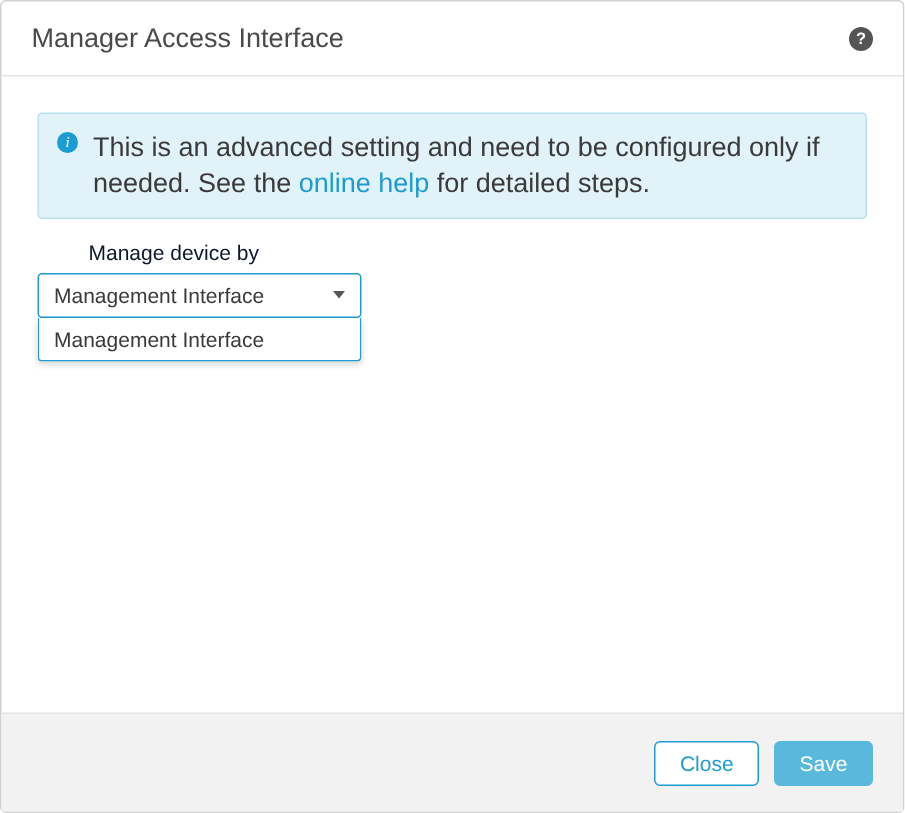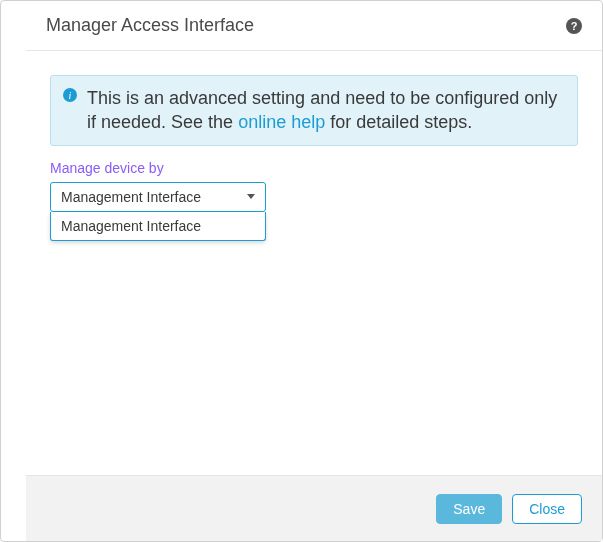--- a/index.html
+++ b/index.html
@@ -15,21 +15,20 @@
       overflow: hidden;
     }
     .modal {
       width: 603px;
       height: 542px;
       border: 1px solid #d0d0d0;
       border-radius: 4px;
       display: flex;
       flex-direction: column;
       background: #fff;
-      padding-left: 25px;
     }
     .modal-header {
       display: flex;
       align-items: center;
       justify-content: space-between;
       padding: 14px 20px;
       border-bottom: 1px solid #e6e6e6;
     }
     .modal-title {
       font-size: 18px;
@@ -83,23 +82,24 @@
       font-size: 18px;
       color: #3a3a3a;
       line-height: 1.35;
     }
     .info-text .link {
       color: #1d9cd3;
       cursor: pointer;
     }
     .field-label {
       font-size: 14px;
-      color: #8b5cf6;
+      color: #0f172a;
       margin-bottom: 6px;
       display: block;
+      margin-left: 34px;
     }
     .select-wrap {
       position: relative;
       width: 216px;
     }
     .select {
       width: 100%;
       height: 30px;
       border: 1px solid #1d9cd3;
       border-radius: 3px;
@@ -199,17 +199,17 @@
         <span class="caret"></span>
       </div>
       <div class="dropdown">
         <div class="option">Management Interface</div>
       </div>
     </div>
 
   </div>
 
   <div class="modal-footer">
+    <div class="btn btn-close">Close</div>
     <div class="btn btn-save">Save</div>
-    <div class="btn btn-close">Close</div>
   </div>
 
 </div>
 
 </body></html>

